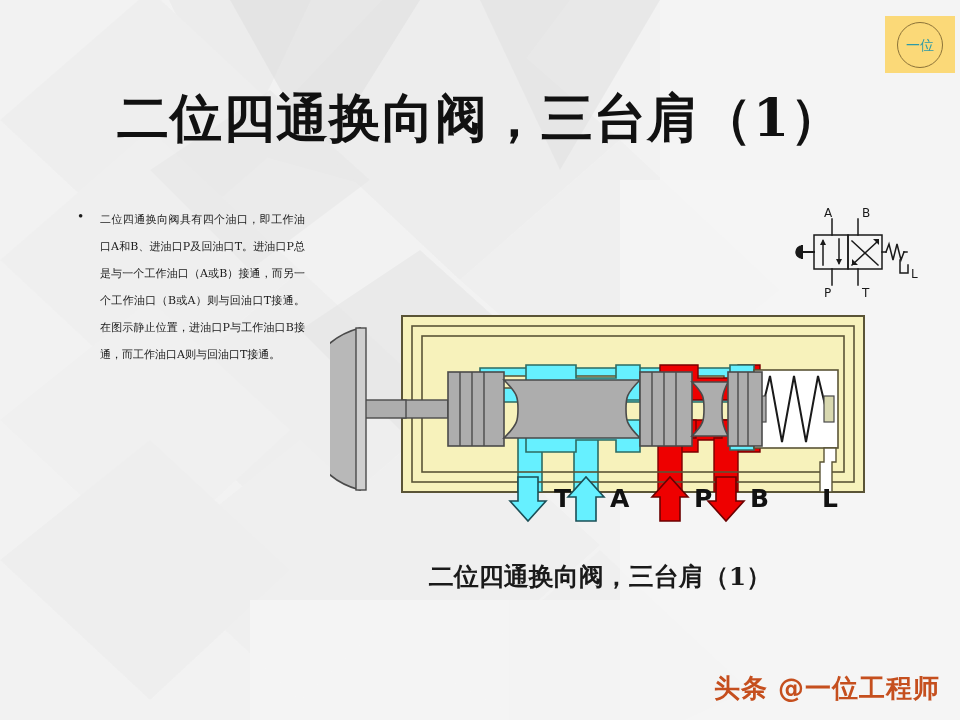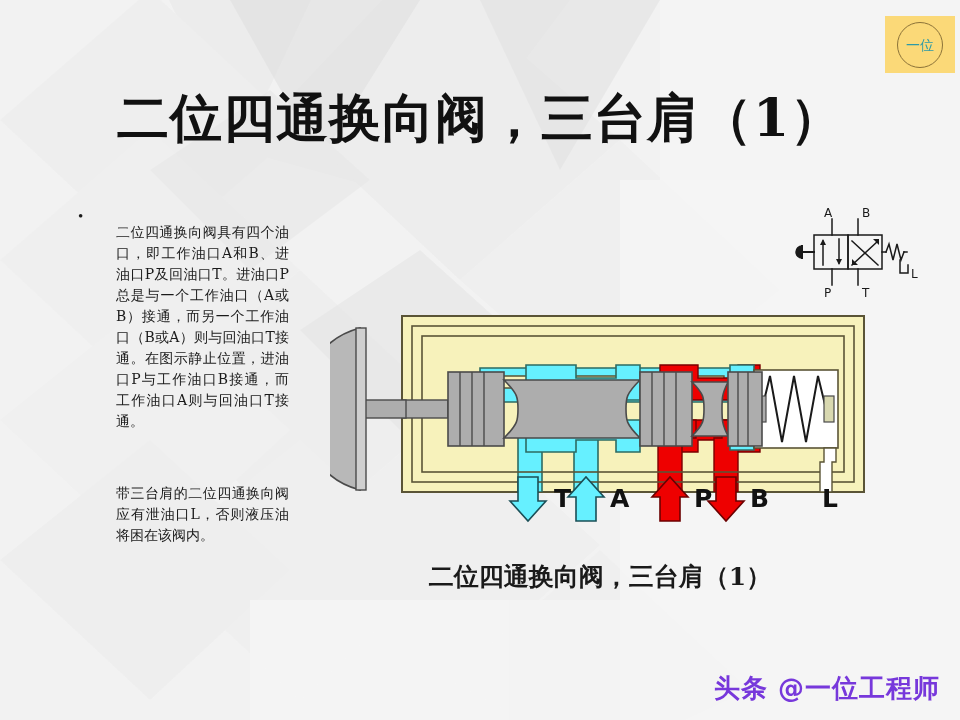--- a/index.html
+++ b/index.html
@@ -41,23 +41,23 @@
   #body-text{
     position:absolute;left:70px;top:206px;width:235px;z-index:5;
   }
   #body-text .bullet-row{display:flex;align-items:flex-start;}
   #body-text .bullet-dot{
     width:30px;flex:0 0 30px;font-size:15px;line-height:20px;color:#1a1a1a;
     text-align:left;padding-left:8px;box-sizing:border-box;
   }
   #body-text .paras{flex:1 1 auto;}
   #body-text p{
-    margin:16px;
+    margin:0;
     font-family:"DejaVu Serif","Liberation Serif",serif;
-    font-size:14px;line-height:21px;color:#1a1a1a;
+    font-size:11px;line-height:27px;color:#1a1a1a;
     text-align:justify;text-justify:inter-character;
     word-break:break-all;
   }
   #body-text p.spacer{height:19px;}
 
   
   #iso-symbol{position:absolute;left:780px;top:205px;width:140px;height:95px;z-index:5;}
   #iso-symbol svg{display:block;}
 
   
@@ -73,21 +73,21 @@
     position:absolute;left:360px;top:560px;width:480px;text-align:center;z-index:5;
     font-family:"DejaVu Serif","Liberation Serif",serif;
     font-weight:bold;font-size:25px;color:#1a1a1a;white-space:nowrap;
   }
 
   
   #footer-watermark{
     position:absolute;left:600px;top:668px;width:340px;height:40px;z-index:5;
     text-align:right;
     font-family:"DejaVu Sans","Liberation Sans",sans-serif;
-    font-size:26px;font-weight:bold;color:#6d28d9;
+    font-size:26px;font-weight:bold;color:#c2410c;
     letter-spacing:1px;line-height:40px;opacity:.92;
   }
 </style>
 </head>
 <body>
 
 <div id="bg-watermark">
   <svg viewBox="0 0 960 720" xmlns="http://www.w3.org/2000/svg">
     <rect x="0" y="0" width="960" height="720" fill="#f2f2f2"></rect>
     <g opacity="0.55">
@@ -127,21 +127,20 @@
 </div>
 
 <div id="page-title">二位四通换向阀，三台肩（1）</div>
 
 <div id="body-text">
   <div class="bullet-row">
     <div class="bullet-dot">•</div>
     <div class="paras">
       <p>二位四通换向阀具有四个油口，即工作油口A和B、进油口P及回油口T。进油口P总是与一个工作油口（A或B）接通，而另一个工作油口（B或A）则与回油口T接通。在图示静止位置，进油口P与工作油口B接通，而工作油口A则与回油口T接通。</p>
       <p class="spacer"></p>
-      <p>带三台肩的二位四通换向阀应有泄油口L，否则液压油将困在该阀内。</p>
     </div>
   </div>
 </div>
 
 <div id="iso-symbol">
   <svg viewBox="0 0 140 95" xmlns="http://www.w3.org/2000/svg">
     <g stroke="#1a1a1a" stroke-width="1.5" fill="none" stroke-linecap="square">
 
       <rect x="34" y="30" width="34" height="34"></rect>
       <rect x="68" y="30" width="34" height="34"></rect>

